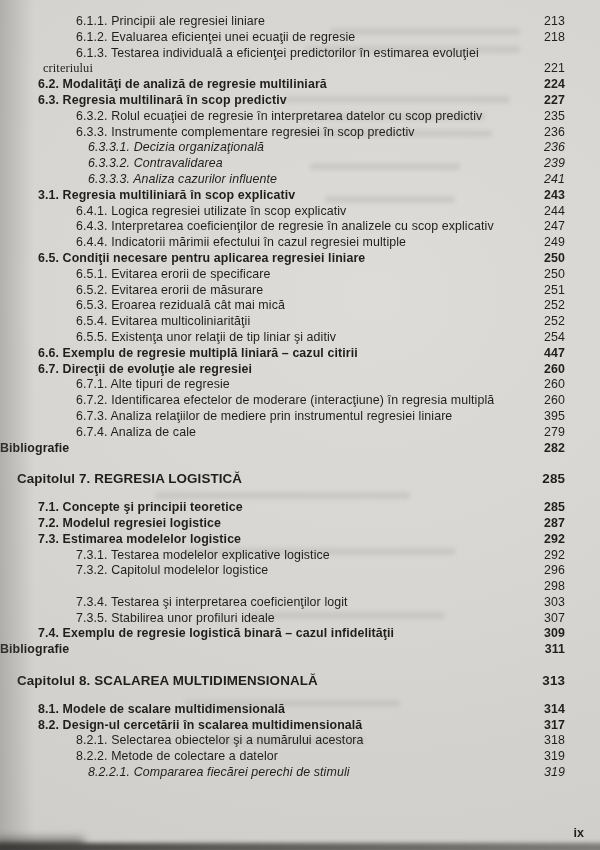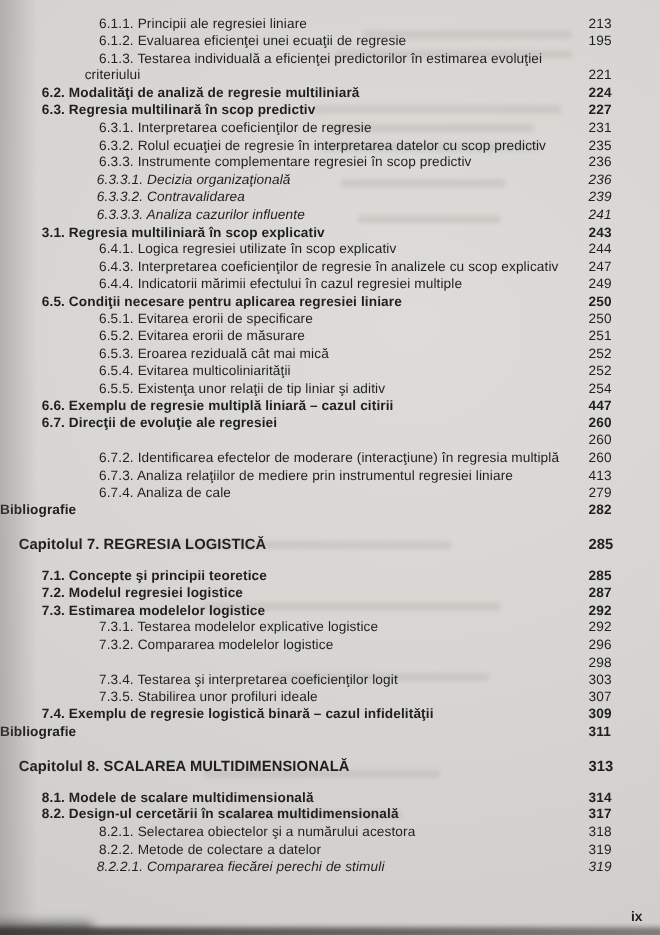--- a/index.html
+++ b/index.html
@@ -39,29 +39,29 @@
   .toc{
     position:absolute;top:14px;left:0;right:0;
     padding-right:35px;
   }
   .row{
     display:flex;align-items:baseline;
     line-height:15.8px;font-size:12.4px;
     letter-spacing:.1px;
   }
   .row .label{white-space:nowrap;}
-  .row .page{margin-left:auto;min-width:30px;padding-left:8px;}
+  .row .page{margin-left:auto;text-align:right;min-width:30px;padding-left:8px;}
   .chapter{font-weight:bold;font-size:13.4px;margin:15px 0 13px;}
   .chapter .label{padding-left:17px;}
   .l1{font-weight:bold;}
   .l1 .label{padding-left:38px;}
-  .l2 .label{padding-left:60px;margin-left:30px;}
+  .l2 .label{padding-left:76px;}
   .l3{font-style:italic;}
   .l3 .label{padding-left:88px;text-align:center;}
-  .cont .label{padding-left:77px;}
+  .cont .label{padding-left:43px;font-family:Liberation Serif, serif;}
   .bib{font-weight:bold;}
   .bib .label{}
   .footer-num{
     position:absolute;top:826px;right:16px;
     font-weight:bold;font-size:12.5px;text-align:center;
   }
 </style>
 </head>
 <body>
 
@@ -80,43 +80,39 @@
   <div class="artifact" style="top:700px; left:185px; width:215px;"></div>
   <div class="artifact" style="top:737px; left:205px; width:160px;"></div>
 
   <div class="toc">
       <div class="row l2">
         <span class="label">6.1.1. Principii ale regresiei liniare</span>
         <span class="page">213</span>
       </div>
       <div class="row l2">
         <span class="label">6.1.2. Evaluarea eficienţei unei ecuaţii de regresie</span>
-        <span class="page">195</span>
+        <span class="page">218</span>
       </div>
       <div class="row l2">
         <span class="label">6.1.3. Testarea individuală a eficienţei predictorilor în estimarea evoluţiei</span>
         <span class="page"></span>
       </div>
       <div class="row cont">
         <span class="label">criteriului</span>
         <span class="page">221</span>
       </div>
       <div class="row l1">
         <span class="label">6.2. Modalităţi de analiză de regresie multiliniară</span>
         <span class="page">224</span>
       </div>
       <div class="row l1">
         <span class="label">6.3. Regresia multilinară în scop predictiv</span>
         <span class="page">227</span>
       </div>
       <div class="row l2">
-        <span class="label">6.3.1. Interpretarea coeficienţilor de regresie</span>
-        <span class="page">231</span>
-      </div>
-      <div class="row l2">
         <span class="label">6.3.2. Rolul ecuaţiei de regresie în interpretarea datelor cu scop predictiv</span>
         <span class="page">235</span>
       </div>
       <div class="row l2">
         <span class="label">6.3.3. Instrumente complementare regresiei în scop predictiv</span>
         <span class="page">236</span>
       </div>
       <div class="row l3">
         <span class="label">6.3.3.1. Decizia organizaţională</span>
         <span class="page">236</span>
@@ -171,29 +167,30 @@
       </div>
       <div class="row l1">
         <span class="label">6.6. Exemplu de regresie multiplă liniară – cazul citirii</span>
         <span class="page">447</span>
       </div>
       <div class="row l1">
         <span class="label">6.7. Direcţii de evoluţie ale regresiei</span>
         <span class="page">260</span>
       </div>
       <div class="row l2">
+        <span class="label">6.7.1. Alte tipuri de regresie</span>
         <span class="page">260</span>
       </div>
       <div class="row l2">
         <span class="label">6.7.2. Identificarea efectelor de moderare (interacţiune) în regresia multiplă</span>
         <span class="page">260</span>
       </div>
       <div class="row l2">
         <span class="label">6.7.3. Analiza relaţiilor de mediere prin instrumentul regresiei liniare</span>
-        <span class="page">413</span>
+        <span class="page">395</span>
       </div>
       <div class="row l2">
         <span class="label">6.7.4. Analiza de cale</span>
         <span class="page">279</span>
       </div>
       <div class="row bib">
         <span class="label">Bibliografie</span>
         <span class="page">282</span>
       </div>
       <div class="row chapter">
@@ -210,21 +207,21 @@
       </div>
       <div class="row l1">
         <span class="label">7.3. Estimarea modelelor logistice</span>
         <span class="page">292</span>
       </div>
       <div class="row l2">
         <span class="label">7.3.1. Testarea modelelor explicative logistice</span>
         <span class="page">292</span>
       </div>
       <div class="row l2">
-        <span class="label">7.3.2. Compararea modelelor logistice</span>
+        <span class="label">7.3.2. Capitolul modelelor logistice</span>
         <span class="page">296</span>
       </div>
       <div class="row l2">
         <span class="page">298</span>
       </div>
       <div class="row l2">
         <span class="label">7.3.4. Testarea şi interpretarea coeficienţilor logit</span>
         <span class="page">303</span>
       </div>
       <div class="row l2">

